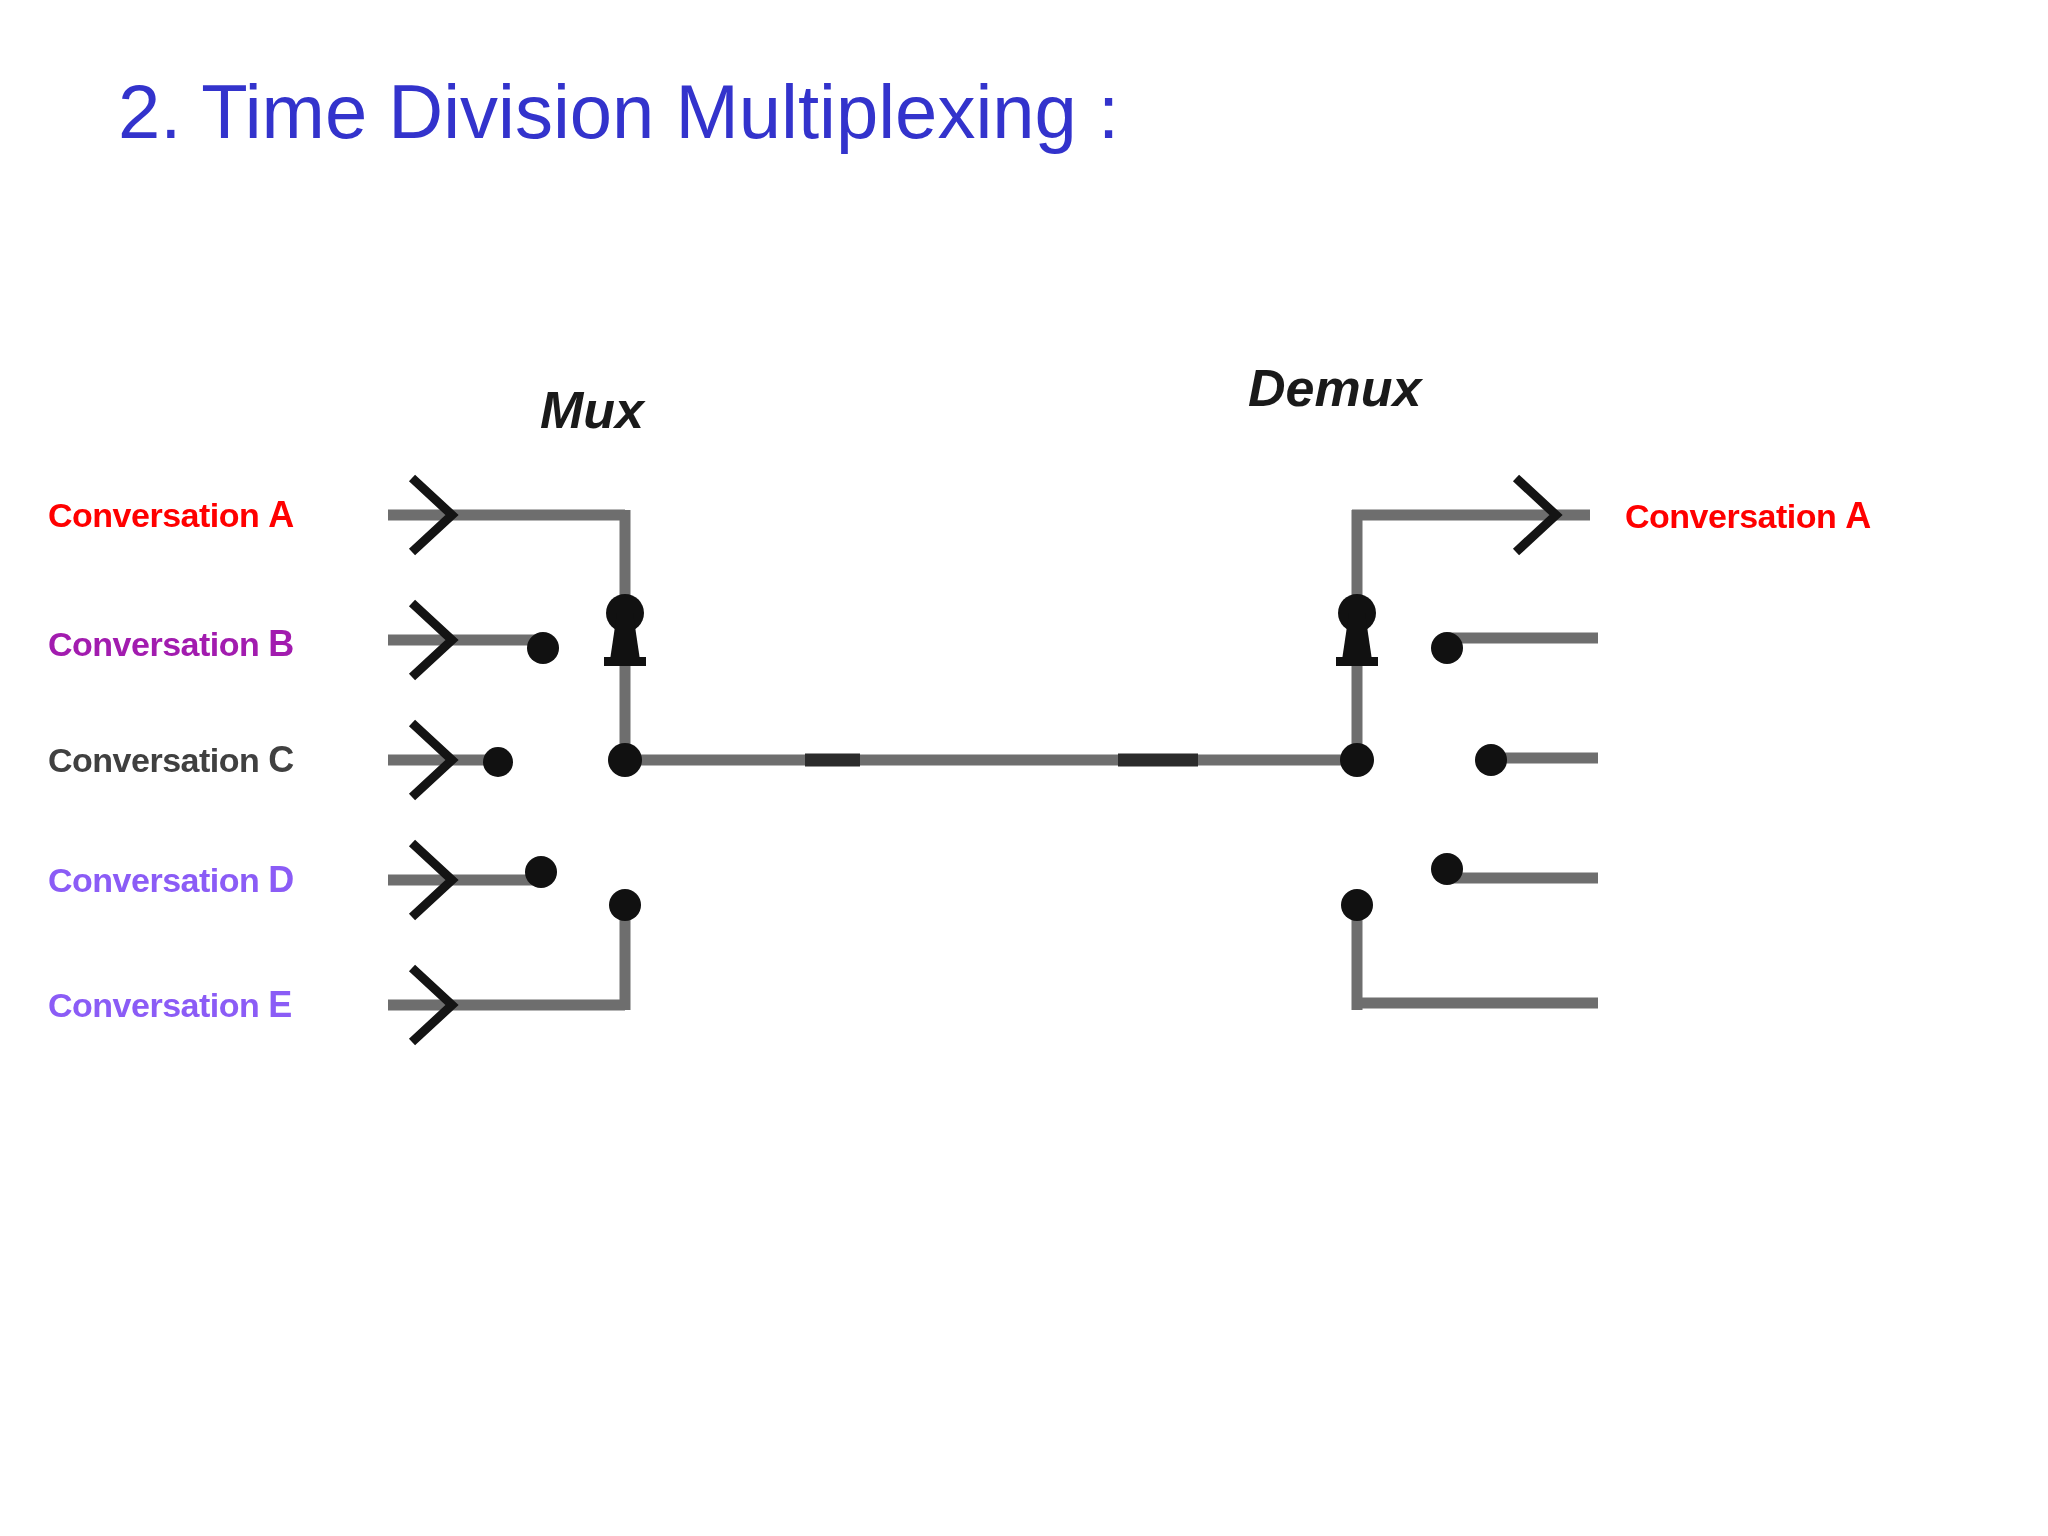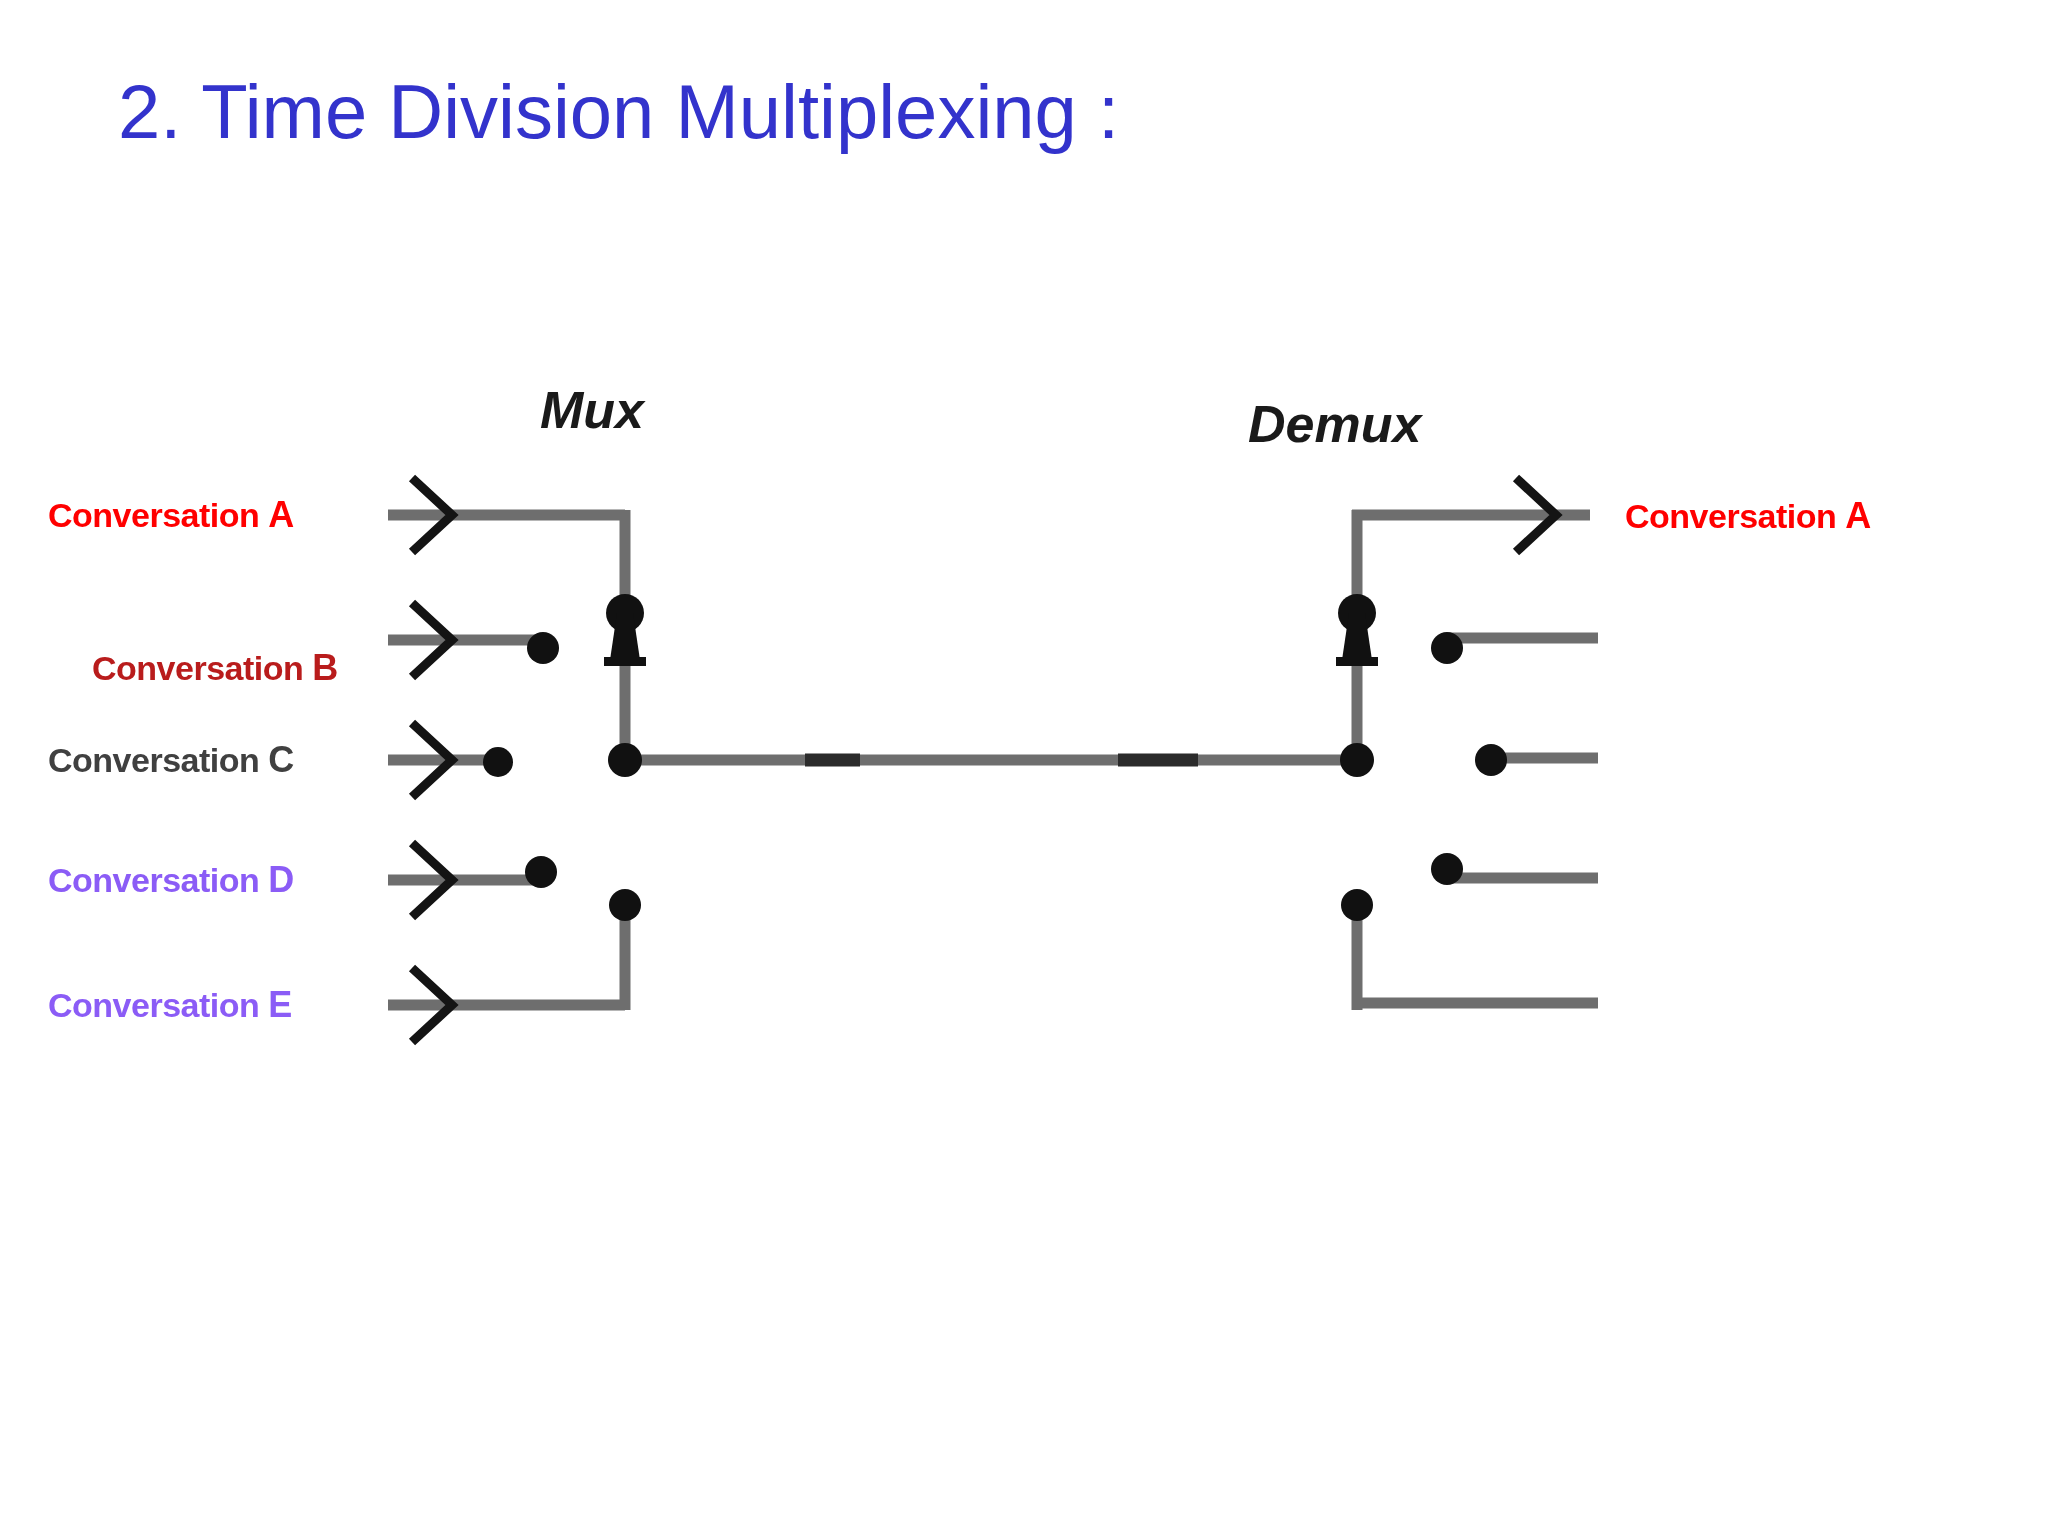--- a/index.html
+++ b/index.html
@@ -76,28 +76,28 @@
 <body>
 
 <div id="slide">
 
   <div id="slide-title">2. Time Division Multiplexing :</div>
 
   <div id="diagram">
 
     <div class="unit-label" style="left:540px; top:380px;">Mux</div>
 
-    <div class="unit-label" style="left:1248px; top:394px;">Demux</div>
+    <div class="unit-label" style="left:1248px; top:358px;">Demux</div>
 
     <div class="conv-label" style="left:48px; top:515px; color:#ff0000;">
       <span>Conversation</span>
       <span class="tag">A</span>
     </div>
 
-    <div class="conv-label" style="left:48px; top:668px; color:#b91c1c;margin-left:44px;">
+    <div class="conv-label" style="left:48px; top:644px; color:#a21caf;">
       <span>Conversation</span>
       <span class="tag">B</span>
     </div>
 
     <div class="conv-label" style="left:48px; top:760px; color:#404040;">
       <span>Conversation</span>
       <span class="tag">C</span>
     </div>
 
     <div class="conv-label" style="left:48px; top:880px; color:#8b5cf6;">

